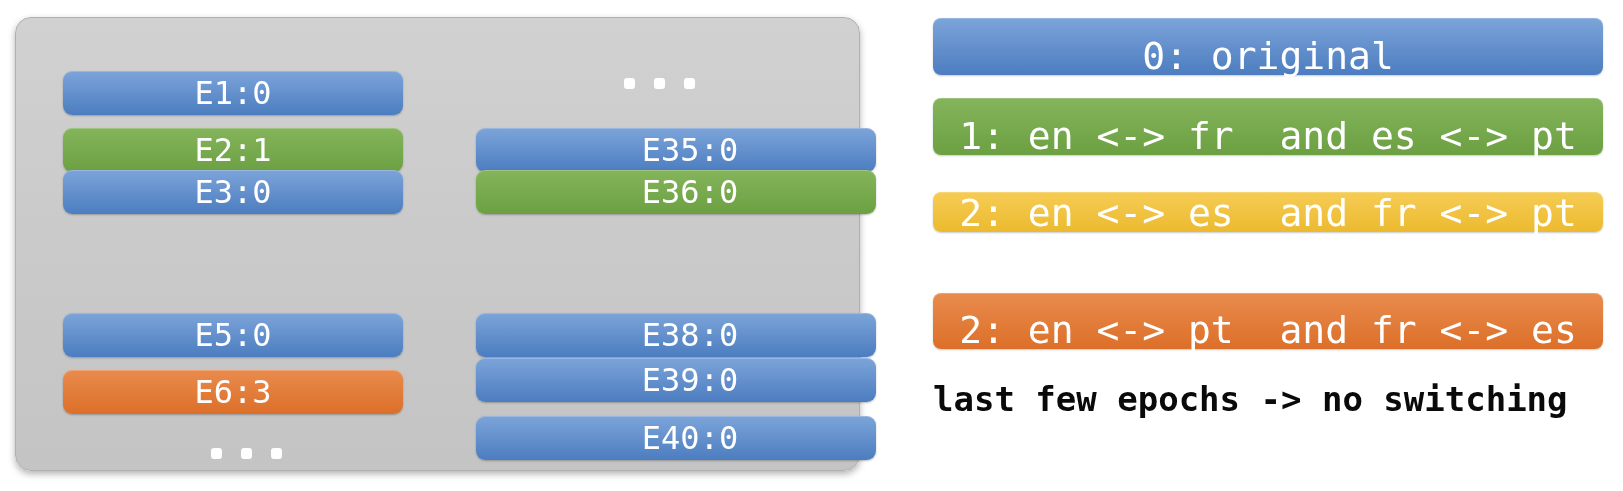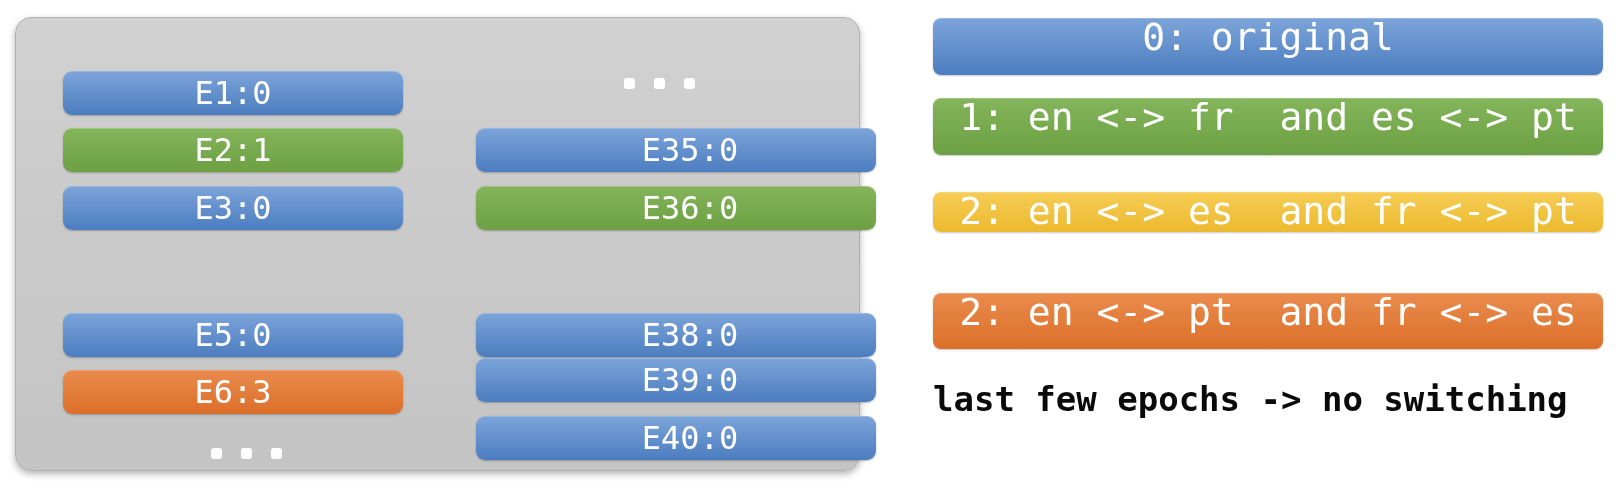--- a/index.html
+++ b/index.html
@@ -16,34 +16,34 @@
     box-sizing:border-box;
   }
   .pill{
     position:absolute;height:44px;border-radius:9px;
     display:flex;align-items:center;justify-content:center;
     color:#ffffff;font-size:32px;line-height:1;white-space:pre;
     box-shadow:0 1px 2px rgba(0,0,0,0.25), inset 0 1px 0 rgba(255,255,255,0.22);
   }
   .col-l{left:47px;width:340px;}
   .col-r{left:460px;width:372px;padding-left:28px;}
-  .r0{top:53px}.r1{top:110px}.r2{top:168px}.r3{top:225px}.r4{top:295px}.r5{top:340px}.r6{top:398px}
+  .r0{top:53px}.r1{top:110px}.r2{top:152px}.r3{top:225px}.r4{top:295px}.r5{top:340px}.r6{top:398px}
   .c-blue  {background:linear-gradient(180deg,#7ca4d9 0%,#4c7dc0 100%);}
   .c-green {background:linear-gradient(180deg,#84b45b 0%,#6ca042 100%);justify-content:center;}
   .c-yellow{background:linear-gradient(180deg,#f6cc55 0%,#ecba2f 100%);}
   .c-orange{background:linear-gradient(180deg,#e98b4d 0%,#dc6f29 100%);margin-top:12px;}
   
   .dots{position:absolute;display:flex;gap:19px;}
   .dots .dot{width:11px;height:11px;background:#ffffff;border-radius:3px;}
   .dots-left{left:195px;top:430px;}
   .dots-right{left:608px;top:60px;}
   
   .lbar{
     position:absolute;left:933px;width:670px;height:57px;border-radius:8px;
-    display:flex;align-items:flex-start;justify-content:center;
+    display:flex;align-items:flex-end;justify-content:center;
     color:#ffffff;font-size:38px;line-height:1;white-space:pre;
     box-shadow:0 1px 2px rgba(0,0,0,0.22), inset 0 1px 0 rgba(255,255,255,0.20);
     box-sizing:border-box;
   }
   .l0{top:18px}.l1{top:98px}.l2{top:192px;height:40px}.l3{top:281px;height:56px}
   .note{
     position:absolute;left:933px;top:381px;width:670px;
     font-weight:bold;font-size:34px;line-height:1.1;
     color:#0a0a0a;white-space:pre;
   }

